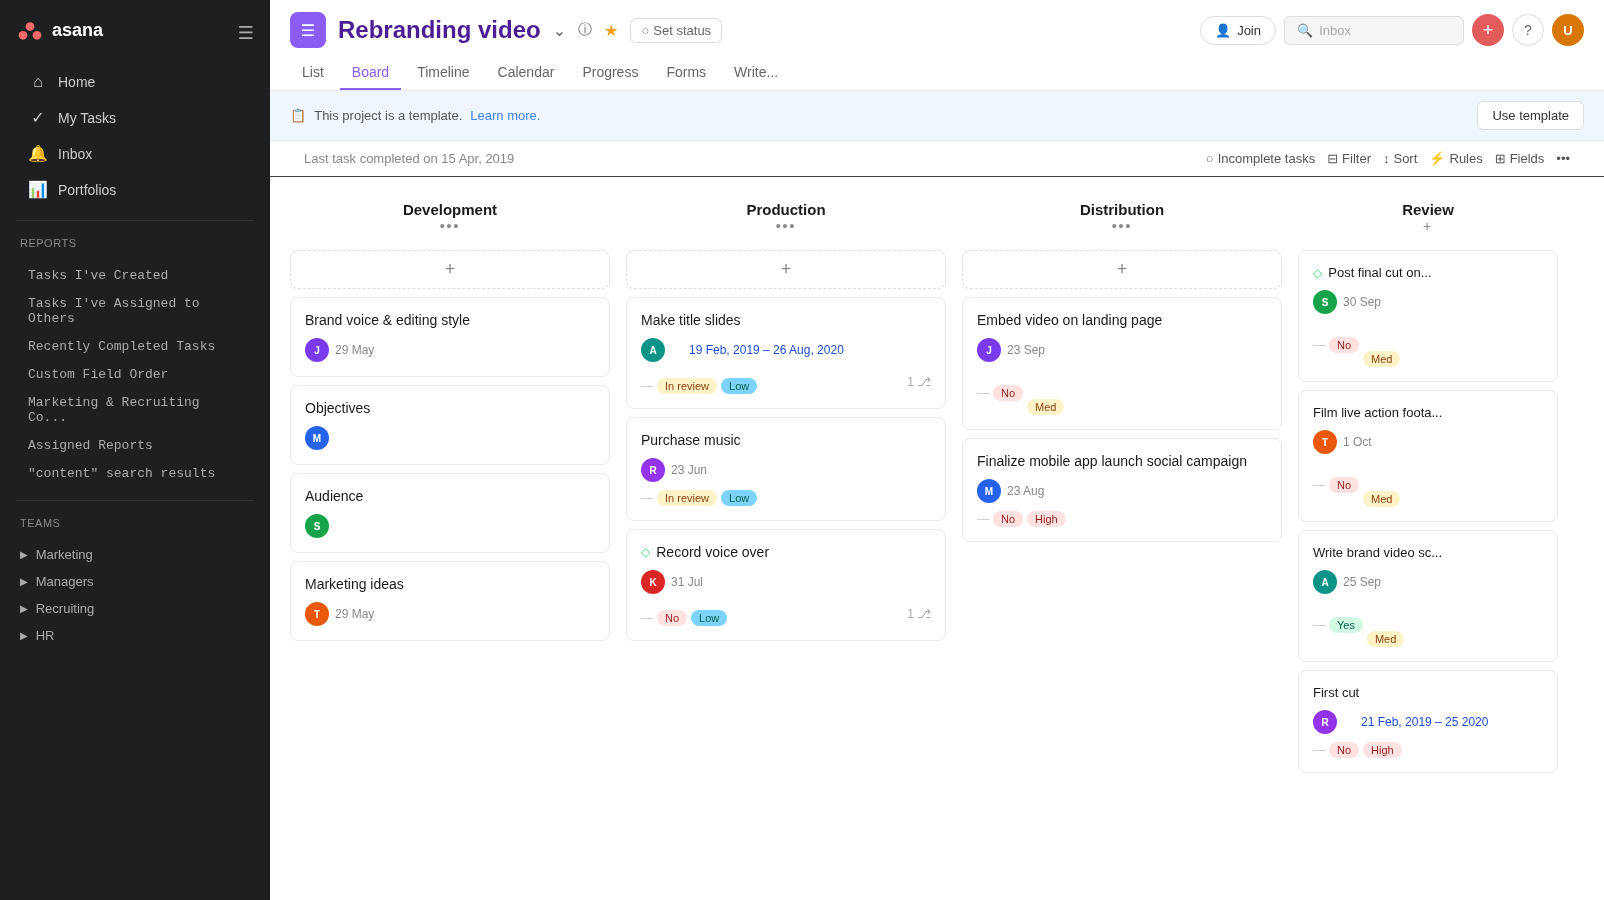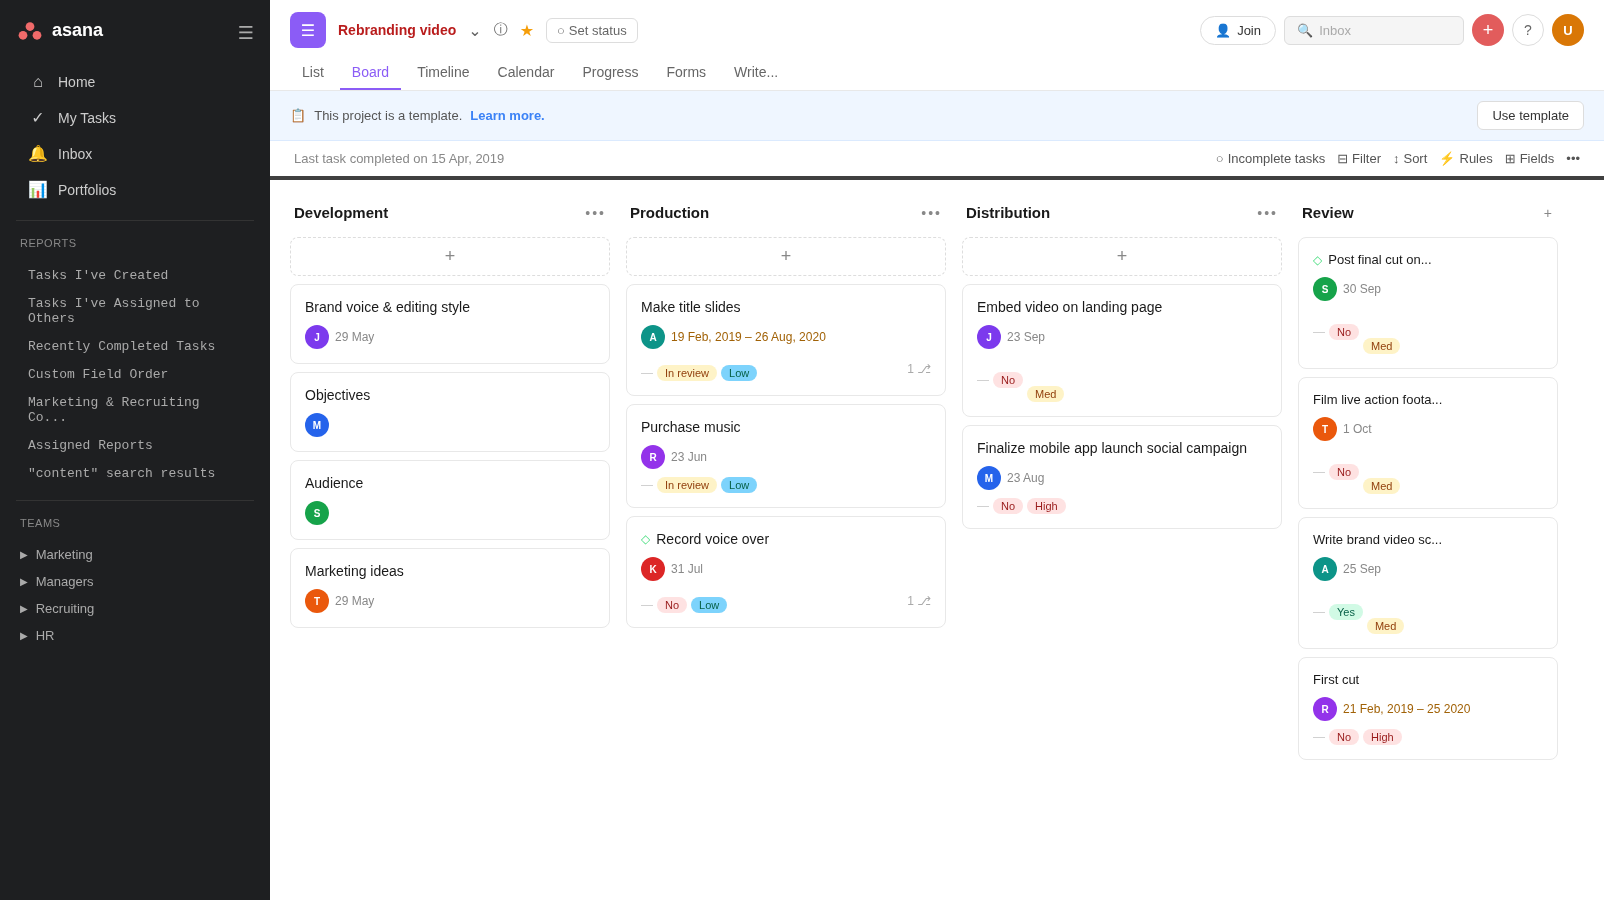--- a/index.html
+++ b/index.html
@@ -23,64 +23,64 @@
     .team-arrow { font-size: 10px; }
 
     
     .main { flex: 1; display: flex; flex-direction: column; overflow: hidden; background: #fff; }
 
     
     .header { background: #fff; border-bottom: 1px solid #e8e8e8; padding: 0 20px; }
     .header-top { display: flex; align-items: center; justify-content: space-between; padding: 12px 0 8px; }
     .header-left { display: flex; align-items: center; gap: 12px; }
     .project-icon { width: 36px; height: 36px; background: #8b5cf6; border-radius: 8px; display: flex; align-items: center; justify-content: center; color: white; font-size: 16px; }
-    .project-title { font-size: 14px; font-weight: 600; color: #b91c1c; }
+    .project-title { font-size: 24px; font-weight: 600; color: #4c1d95; }
     .chevron-icon { color: #666; cursor: pointer; }
     .info-icon { color: #666; cursor: pointer; font-size: 14px; }
     .star-icon { color: #f59e0b; cursor: pointer; }
     .status-btn { border: 1px solid #ddd; border-radius: 6px; padding: 4px 10px; font-size: 13px; color: #666; cursor: pointer; display: flex; align-items: center; gap: 4px; background: #fff; }
     .header-right { display: flex; align-items: center; gap: 8px; }
     .join-btn { border: 1px solid #ddd; border-radius: 20px; padding: 6px 14px; font-size: 13px; cursor: pointer; display: flex; align-items: center; gap: 6px; background: #fff; color: #333; font-weight: 500; }
     .search-box { border: 1px solid #ddd; border-radius: 6px; padding: 6px 12px; font-size: 13px; color: #666; display: flex; align-items: center; gap: 6px; width: 180px; background: #f5f5f5; cursor: pointer; }
     .icon-btn { width: 32px; height: 32px; border-radius: 50%; border: 1px solid #ddd; display: flex; align-items: center; justify-content: center; cursor: pointer; font-size: 14px; color: #666; background: #fff; }
     .avatar-btn { width: 32px; height: 32px; border-radius: 50%; background: #d97706; display: flex; align-items: center; justify-content: center; color: white; font-size: 13px; font-weight: 600; cursor: pointer; }
 
     
     .tabs { display: flex; align-items: center; gap: 4px; border-bottom: none; }
     .tab { padding: 8px 12px; font-size: 14px; color: #666; cursor: pointer; border-bottom: 2px solid transparent; }
     .tab.active { color: #8b5cf6; border-bottom: 2px solid #8b5cf6; font-weight: 500; }
 
     
     .template-banner { background: #eff6ff; border-bottom: 1px solid #dbeafe; padding: 10px 20px; display: flex; align-items: center; justify-content: space-between; }
     .banner-left { display: flex; align-items: center; gap: 8px; font-size: 13px; color: #555; }
-    .banner-link { color: #3b82f6; cursor: pointer; font-weight: bold; }
+    .banner-link { color: #3b82f6; cursor: pointer; }
     .use-template-btn { background: #fff; border: 1px solid #ddd; border-radius: 6px; padding: 6px 14px; font-size: 13px; cursor: pointer; font-weight: 500; color: #333; }
 
     
-    .toolbar { display: flex; align-items: center; justify-content: space-between; padding: 10px 24px; border-bottom: 4px solid #404040; }
+    .toolbar { display: flex; align-items: center; justify-content: space-between; padding: 10px 34px; border-bottom: 1px solid #404040; }
     .toolbar-left { font-size: 13px; color: #888; }
     .toolbar-right { display: flex; align-items: center; gap: 12px; }
     .toolbar-btn { display: flex; align-items: center; gap: 4px; font-size: 13px; color: #555; cursor: pointer; border: none; background: none; }
 
     
     .board { display: flex; gap: 16px; padding: 16px 20px; overflow-x: auto; flex: 1; align-items: flex-start; }
     .column { width: 320px; flex-shrink: 0; }
-    .column-header { display: flex; align-items: center; justify-content: space-between; padding: 8px 4px; margin-bottom: 8px; }
+    .column-header { display: flex; align-items: center; justify-content: space-between; padding: 8px 4px; margin-bottom: 8px; flex-direction: column; }
     .column-title { font-size: 15px; font-weight: 600; color: #1a1a1a; }
     .column-menu { color: #888; cursor: pointer; font-size: 14px; letter-spacing: 2px; }
     .add-task-btn { width: 100%; padding: 8px; border: 1px dashed #ddd; border-radius: 8px; background: #fff; cursor: pointer; color: #888; font-size: 18px; text-align: center; margin-bottom: 8px; }
 
     
     .card { background: #fff; border: 1px solid #e8e8e8; border-radius: 8px; padding: 14px; margin-bottom: 8px; cursor: pointer; }
     .card-title { font-size: 14px; color: #1a1a1a; font-weight: 500; margin-bottom: 10px; display: flex; align-items: center; gap: 6px; }
     .card-diamond { color: #4ade80; font-size: 12px; }
     .card-meta { display: flex; align-items: center; gap: 6px; }
     .avatar-sm { width: 24px; height: 24px; border-radius: 50%; font-size: 10px; display: flex; align-items: center; justify-content: center; color: white; font-weight: 600; flex-shrink: 0; }
     .date-text { font-size: 12px; color: #888; }
-    .date-range { font-size: 12px; color: #a16207; }
+    .date-range { font-size: 12px; color: #1d4ed8; margin-left: 18px; }
     .tags { display: flex; align-items: center; gap: 4px; margin-top: 8px; flex-wrap: wrap; }
     .tag { font-size: 11px; padding: 2px 8px; border-radius: 10px; font-weight: 500; }
     .tag-review { background: #fef3c7; color: #92400e; }
     .tag-low { background: #7dd3fc; color: #065f46; }
     .tag-no { background: #fee2e2; color: #991b1b; }
     .tag-med { background: #fef3c7; color: #92400e; margin-top: 29px; }
     .tag-high { background: #fee2e2; color: #991b1b; }
     .tag-yes { background: #d1fae5; color: #065f46; }
     .card-footer { display: flex; align-items: center; justify-content: space-between; margin-top: 8px; }
     .subtask-icon { font-size: 12px; color: #aaa; display: flex; align-items: center; gap: 3px; }

